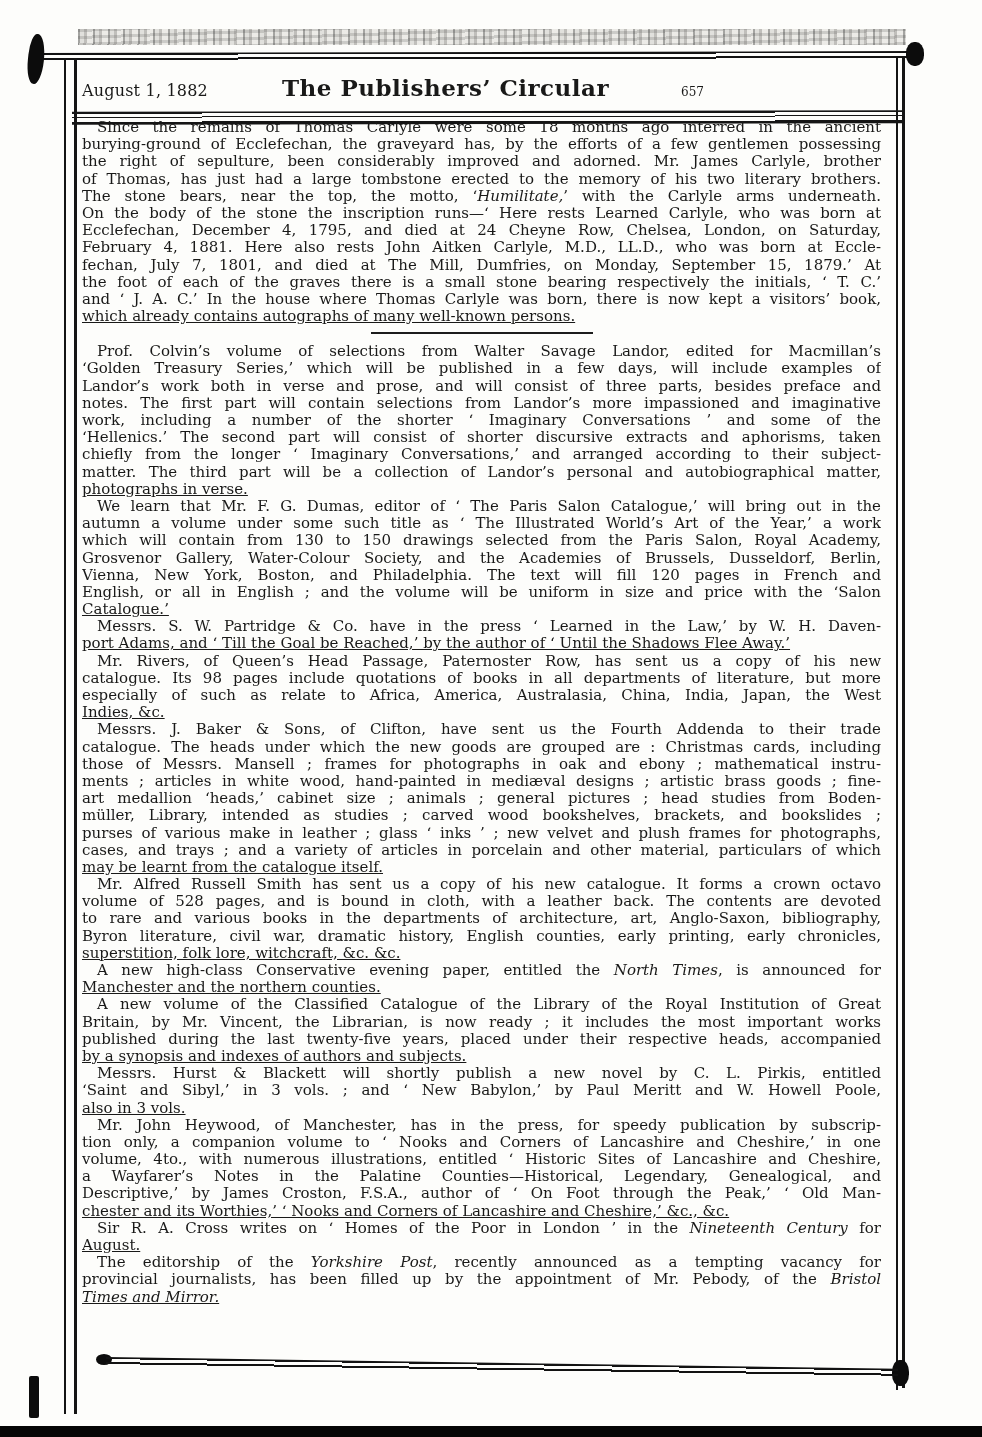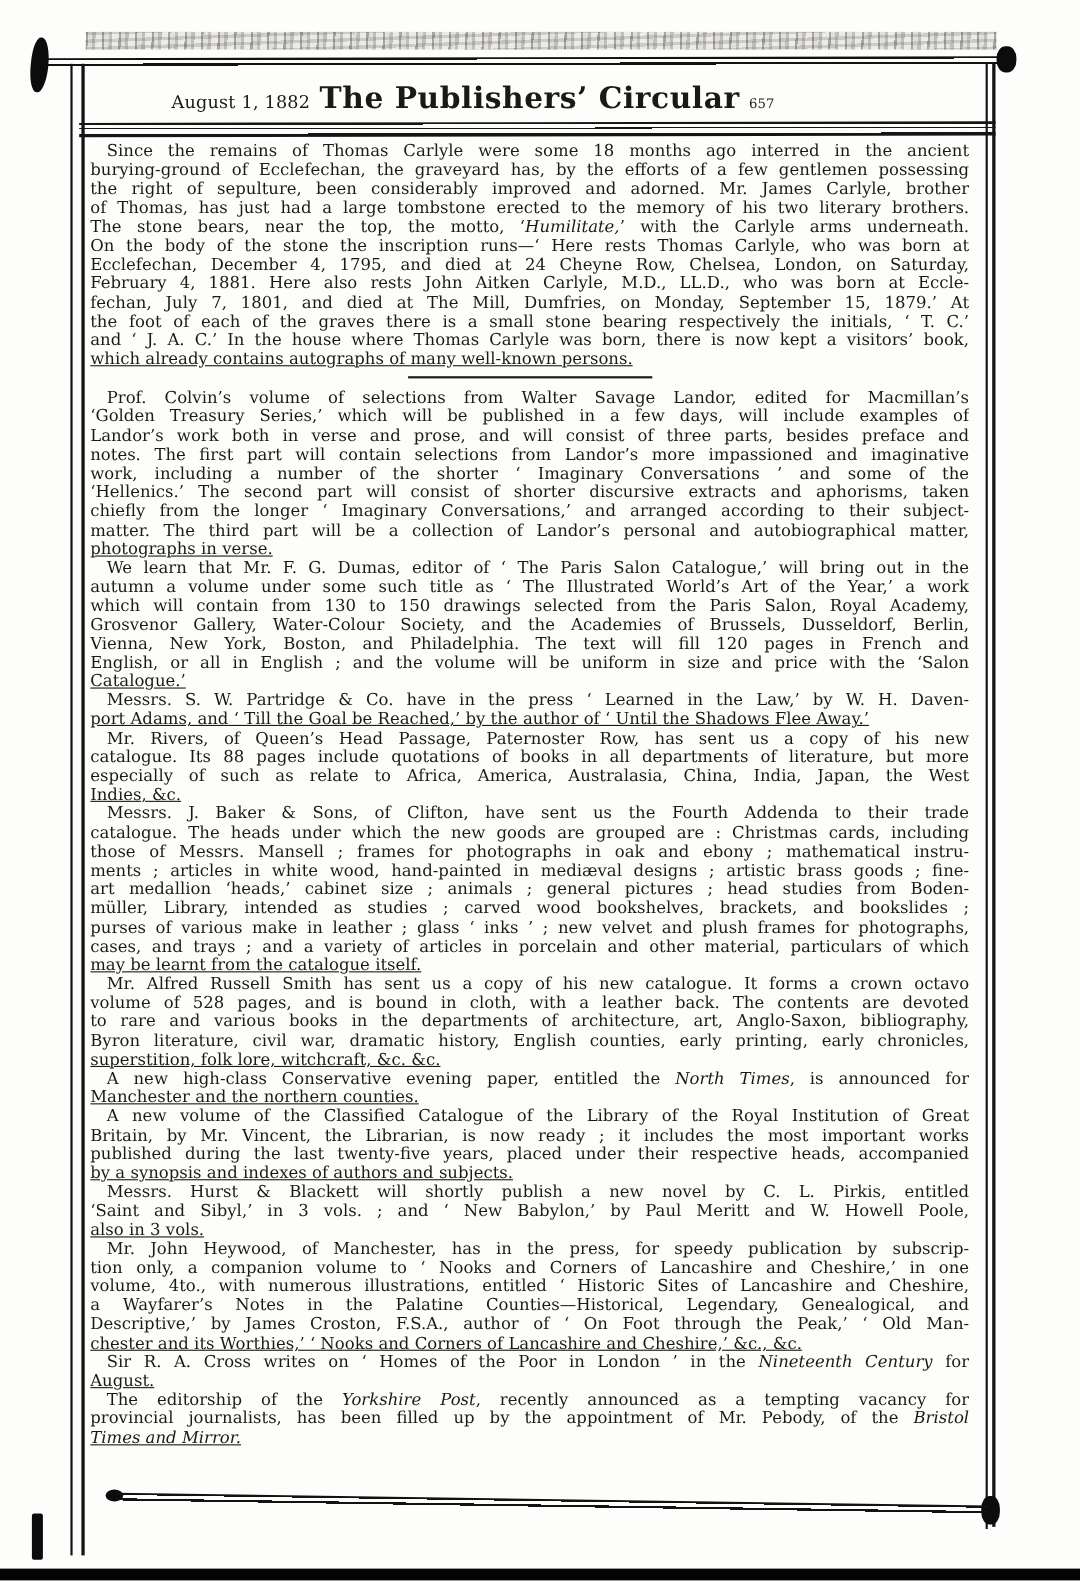--- a/index.html
+++ b/index.html
@@ -42,32 +42,32 @@
     background: linear-gradient(#121212 0 2px, transparent 2px 5px, #121212 5px 7px, transparent 7px);
     transform: rotate(0.85deg); transform-origin: left center;
   }
   .bottom-bar { position: absolute; left: 0; top: 1426px; width: 982px; height: 11px; background: #050505; }
 
   
   .header-row {
     position: absolute; left: 82px; top: 74px; width: 799px;
     display: flex; align-items: baseline;
   }
-  .hdr-date { width: 200px; font-size: 16px; letter-spacing: .2px; text-align: right; }
-  .hdr-title { flex: 1; text-align: center; font-size: 27px; font-weight: bold; letter-spacing: .5px; }
+  .hdr-date { width: 200px; font-size: 16px; letter-spacing: .2px; }
+  .hdr-title { flex: 1; font-size: 23px; font-weight: bold; letter-spacing: .5px; }
   .hdr-page { width: 200px; text-align: left; font-size: 12px; }
   .header-rule {
     position: absolute; left: 72px; top: 111px; width: 833px; height: 13px;
     background: linear-gradient(#151515 0 2px, transparent 2px 5px, #151515 5px 6px, transparent 6px 10px, #151515 10px 13px);
     transform: rotate(-0.1deg);
   }
 
   
   .content {
-    position: absolute; left: 82px; top: 129px; width: 799px;
+    position: absolute; left: 82px; top: 119px; width: 799px;
     font-size: 15px; line-height: 17.2px;
   }
   .paragraph { margin: 0; }
   .line {
     text-align: justify;
     -moz-text-align-last: justify;
     text-align-last: justify;
     height: 17.2px; overflow: hidden;
   }
   .line.first { text-indent: 15px; }
@@ -105,21 +105,21 @@
   <div class="header-rule"></div>
 
   <div class="content">
       <div>
         <div class="paragraph">
           <div class="line first">Since the remains of Thomas Carlyle were some 18 months ago interred in the ancient</div>
           <div class="line">burying-ground of Ecclefechan, the graveyard has, by the efforts of a few gentlemen possessing</div>
           <div class="line">the right of sepulture, been considerably improved and adorned. Mr. James Carlyle, brother</div>
           <div class="line">of Thomas, has just had a large tombstone erected to the memory of his two literary brothers.</div>
           <div class="line">The stone bears, near the top, the motto, ‘<i>Humilitate,</i>’ with the Carlyle arms underneath.</div>
-          <div class="line">On the body of the stone the inscription runs—‘ Here rests Thomas Carlyle, who was born at</div>
+          <div class="line">On the body of the stone the inscription runs—‘ Here rests Learned Carlyle, who was born at</div>
           <div class="line">Ecclefechan, December 4, 1795, and died at 24 Cheyne Row, Chelsea, London, on Saturday,</div>
           <div class="line">February 4, 1881. Here also rests John Aitken Carlyle, M.D., LL.D., who was born at Eccle-</div>
           <div class="line">fechan, July 7, 1801, and died at The Mill, Dumfries, on Monday, September 15, 1879.’ At</div>
           <div class="line">the foot of each of the graves there is a small stone bearing respectively the initials, ‘ T. C.’</div>
           <div class="line">and ‘ J. A. C.’ In the house where Thomas Carlyle was born, there is now kept a visitors’ book,</div>
           <div class="line plast">which already contains autographs of many well-known persons.</div>
         </div>
       </div>
       <div class="section-divider"></div>
       <div>
@@ -142,21 +142,21 @@
           <div class="line">Vienna, New York, Boston, and Philadelphia. The text will fill 120 pages in French and</div>
           <div class="line">English, or all in English ; and the volume will be uniform in size and price with the ‘Salon</div>
           <div class="line plast">Catalogue.’</div>
         </div>
         <div class="paragraph">
           <div class="line first">Messrs. S. W. Partridge &amp; Co. have in the press ‘ Learned in the Law,’ by W. H. Daven-</div>
           <div class="line plast">port Adams, and ‘ Till the Goal be Reached,’ by the author of ‘ Until the Shadows Flee Away.’</div>
         </div>
         <div class="paragraph">
           <div class="line first">Mr. Rivers, of Queen’s Head Passage, Paternoster Row, has sent us a copy of his new</div>
-          <div class="line">catalogue. Its 88 pages include quotations of books in all departments of literature, but more</div>
+          <div class="line">catalogue. Its 98 pages include quotations of books in all departments of literature, but more</div>
           <div class="line">especially of such as relate to Africa, America, Australasia, China, India, Japan, the West</div>
           <div class="line plast">Indies, &amp;c.</div>
         </div>
         <div class="paragraph">
           <div class="line first">Messrs. J. Baker &amp; Sons, of Clifton, have sent us the Fourth Addenda to their trade</div>
           <div class="line">catalogue. The heads under which the new goods are grouped are : Christmas cards, including</div>
           <div class="line">those of Messrs. Mansell ; frames for photographs in oak and ebony ; mathematical instru-</div>
           <div class="line">ments ; articles in white wood, hand-painted in mediæval designs ; artistic brass goods ; fine-</div>
           <div class="line">art medallion ‘heads,’ cabinet size ; animals ; general pictures ; head studies from Boden-</div>
           <div class="line">müller, Library, intended as studies ; carved wood bookshelves, brackets, and bookslides ;</div>

